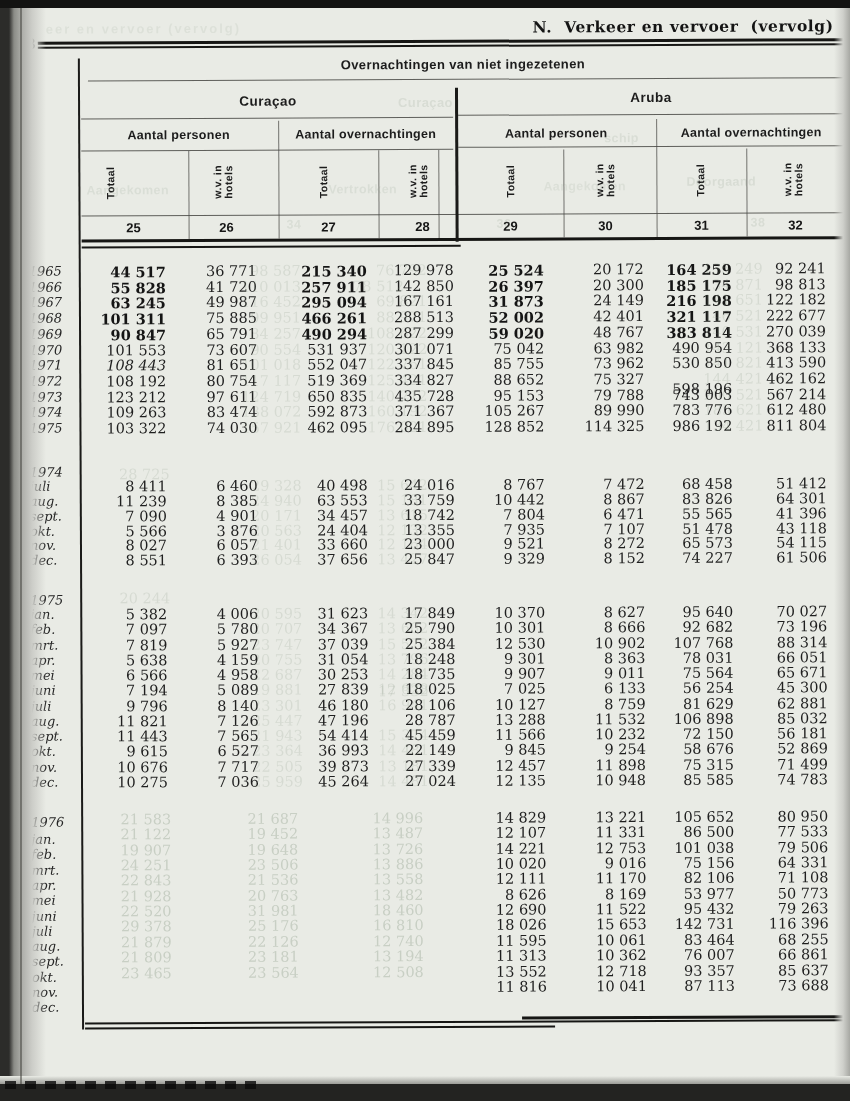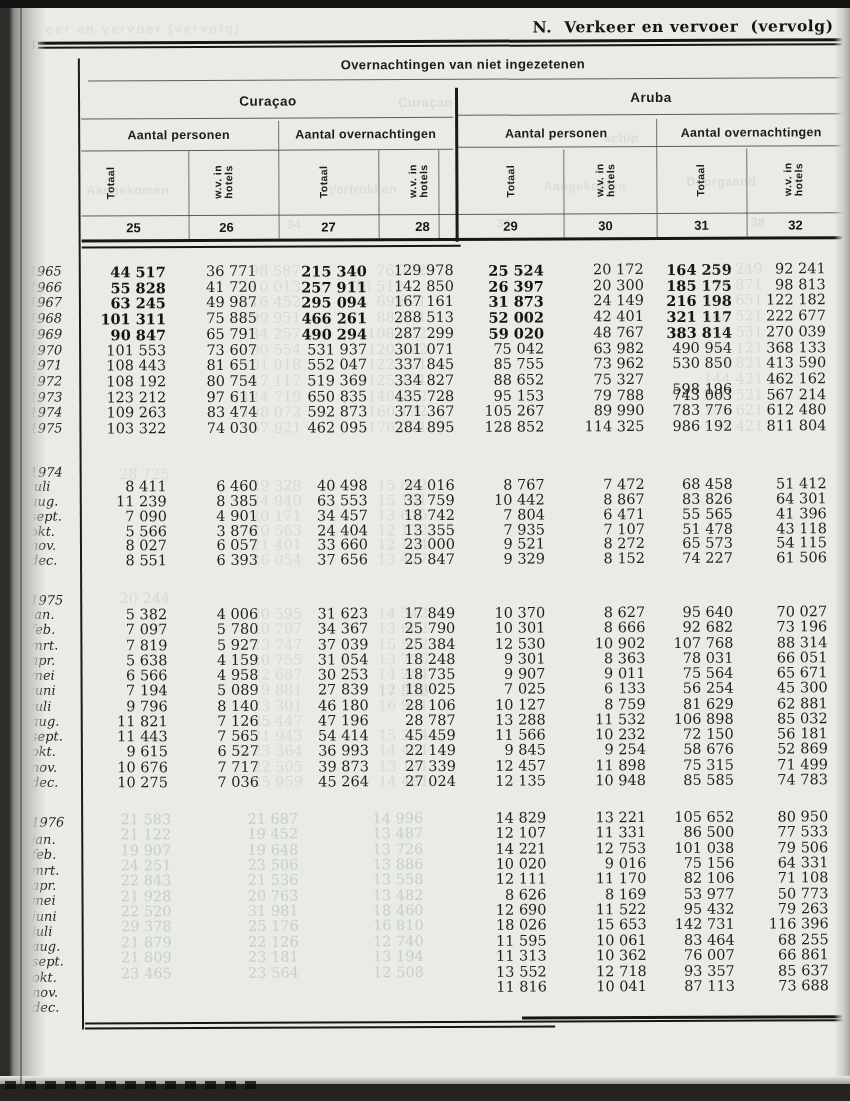--- a/index.html
+++ b/index.html
@@ -174,21 +174,21 @@
         <div class="ylabel" style="top: 340.5px;">1970</div>
         <div class="dcell" style="top: 340.5px; right: 683px;">101 553</div>
         <div class="dcell" style="top: 340.5px; right: 592px;">73 607</div>
         <div class="dcell" style="top: 340.5px; right: 482px;">531 937</div>
         <div class="dcell" style="top: 340.5px; right: 395px;">301 071</div>
         <div class="dcell" style="top: 340.5px; right: 305px;">75 042</div>
         <div class="dcell" style="top: 340.5px; right: 205px;">63 982</div>
         <div class="dcell" style="top: 340.5px; right: 117px;">490 954</div>
         <div class="dcell" style="top: 340.5px; right: 23px;">368 133</div>
         <div class="ylabel" style="top: 356.2px;">1971</div>
-        <div class="dcell" style="top: 356.2px; right: 683px;">108 443</div>
+        <div class="dcell" style="top: 356.2px; right: 683px; font-style: italic;">108 443</div>
         <div class="dcell" style="top: 356.2px; right: 592px;">81 651</div>
         <div class="dcell" style="top: 356.2px; right: 482px;">552 047</div>
         <div class="dcell" style="top: 356.2px; right: 395px;">337 845</div>
         <div class="dcell" style="top: 356.2px; right: 305px;">85 755</div>
         <div class="dcell" style="top: 356.2px; right: 205px;">73 962</div>
         <div class="dcell" style="top: 356.2px; right: 117px;">530 850</div>
         <div class="dcell" style="top: 356.2px; right: 23px;">413 590</div>
         <div class="ylabel" style="top: 371.9px;">1972</div>
         <div class="dcell" style="top: 371.9px; right: 683px;">108 192</div>
         <div class="dcell" style="top: 371.9px; right: 592px;">80 754</div>

